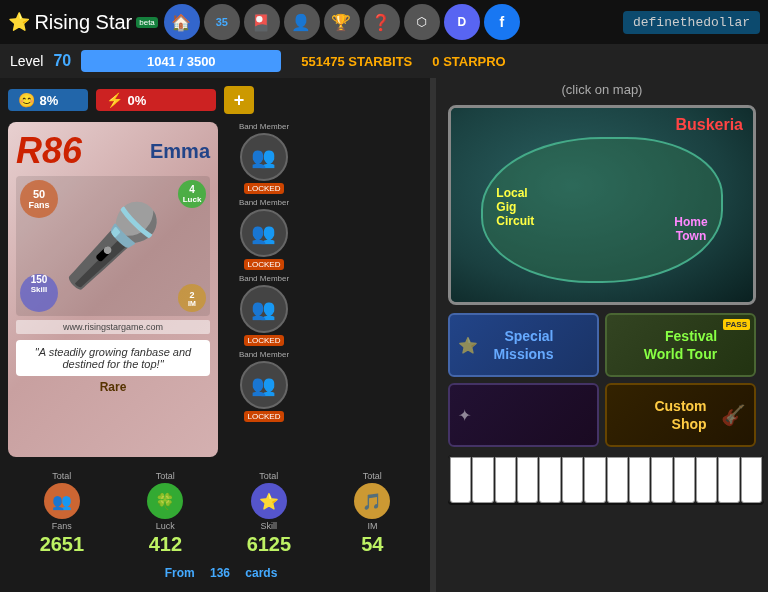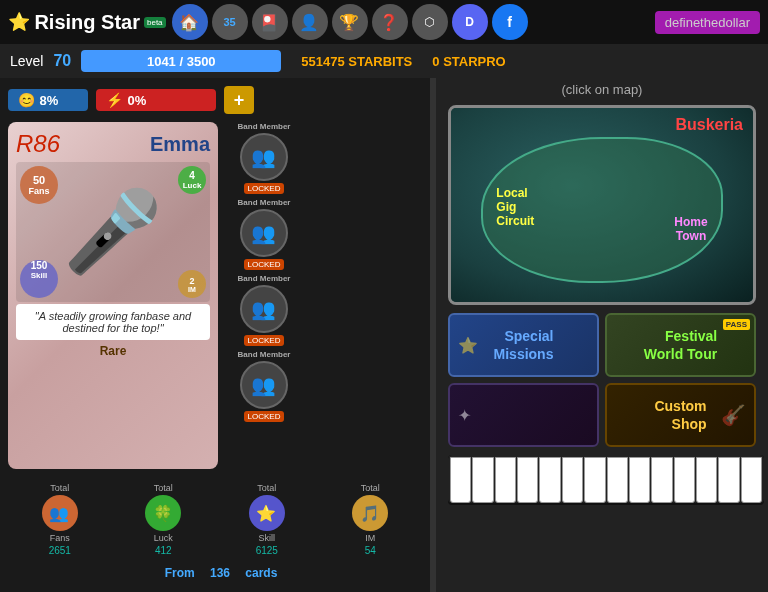--- a/index.html
+++ b/index.html
@@ -25,21 +25,21 @@
       display: flex;
       align-items: center;
       gap: 4px;
     }
     .logo-star {
       color: gold;
       font-size: 18px;
     }
     .logo-text {
       color: white;
-      font-weight: bold;
+      font-weight: normal;
       font-size: 20px;
     }
     .beta-badge {
       background: #15803d;
       color: white;
       font-size: 8px;
       padding: 1px 3px;
       border-radius: 3px;
       vertical-align: super;
     }
@@ -52,25 +52,26 @@
       justify-content: center;
       font-size: 16px;
       cursor: pointer;
     }
     .nav-icon.blue { background: #3366cc; }
     .nav-icon.gray { background: #555; }
     .nav-icon.discord { background: #5865f2; }
     .nav-icon.facebook { background: #1877f2; }
     .username-box {
       margin-left: auto;
-      background: #a21caf;
+      background: #0c4a6e;
       padding: 4px 10px;
       border-radius: 4px;
       font-size: 13px;
       color: #ccc;
+      font-family: Liberation Mono, monospace;
     }
 
     
     .level-bar {
       display: flex;
       align-items: center;
       background: #222;
       height: 34px;
       padding: 0 10px;
       gap: 10px;
@@ -187,22 +188,22 @@
       flex-direction: column;
     }
     .card-header {
       display: flex;
       justify-content: space-between;
       align-items: center;
       margin-bottom: 4px;
     }
     .card-rank {
       color: #cc2200;
-      font-size: 24px;
-      font-weight: normal;
+      font-size: 36px;
+      font-weight: bold;
       font-style: italic;
     }
     .card-name {
       color: #224488;
       font-size: 20px;
       font-weight: bold;
     }
     .card-image-area {
       background: rgba(0,0,0,0.1);
       border-radius: 4px;
@@ -313,21 +314,20 @@
     .band-slot {
       display: flex;
       flex-direction: column;
       align-items: center;
       gap: 2px;
     }
     .band-label {
       font-size: 8px;
       color: #aaa;
       text-align: left;
-      font-weight: bold;
     }
     .band-icon-wrap {
       width: 48px;
       height: 48px;
       border-radius: 50%;
       background: #444;
       display: flex;
       align-items: center;
       justify-content: center;
       font-size: 20px;
@@ -367,23 +367,23 @@
       display: flex;
       align-items: center;
       justify-content: center;
       font-size: 16px;
     }
     .total-fans-icon { background: #cc6633; }
     .total-luck-icon { background: #33aa33; }
     .total-skill-icon { background: #5555cc; }
     .total-im-icon { background: #cc9933; }
     .total-value {
-      font-size: 10px;
-      font-weight: normal;
-      color: #14b8a6;
+      font-size: 20px;
+      font-weight: bold;
+      color: #bef264;
     }
     .from-cards {
       text-align: center;
       font-size: 12px;
       color: #ccc;
       padding: 4px;
     }
     .from-cards span { color: #4af; font-weight: bold; padding-left: 12px; }
 
     
@@ -615,20 +615,21 @@
           </div>
           <div class="stat-skill">
             <span>150</span>
             <span style="font-size:8px;">Skill</span>
           </div>
           <div class="stat-im">
             <span>2</span>
             <span style="font-size:7px;">IM</span>
           </div>
         </div>
+        <div class="card-website">www.risingstargame.com</div>
         <div class="card-quote">"A steadily growing fanbase and destined for the top!"</div>
         <div class="card-rarity">Rare</div>
       </div>
 
       <div class="band-slots">
         <div class="band-slot">
           <span class="band-label">Band Member</span>
           <div class="band-icon-wrap">👥</div>
           <span class="locked-badge">LOCKED</span>
         </div>

